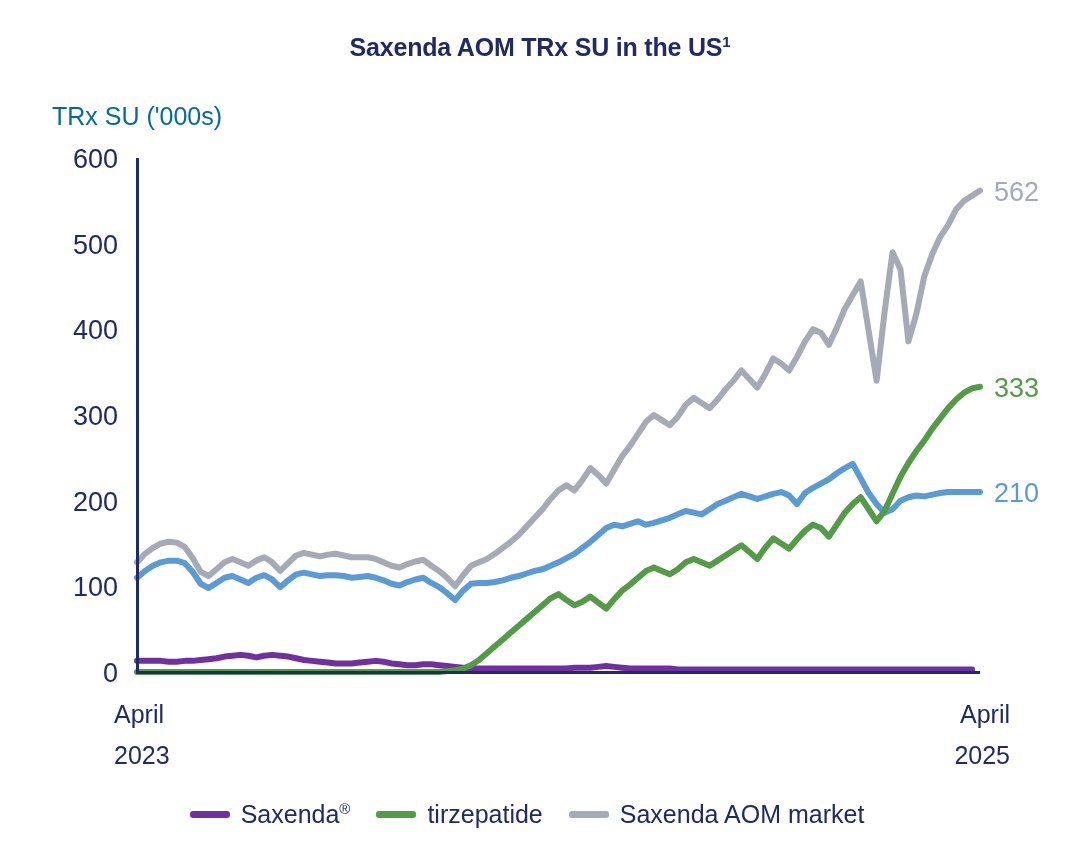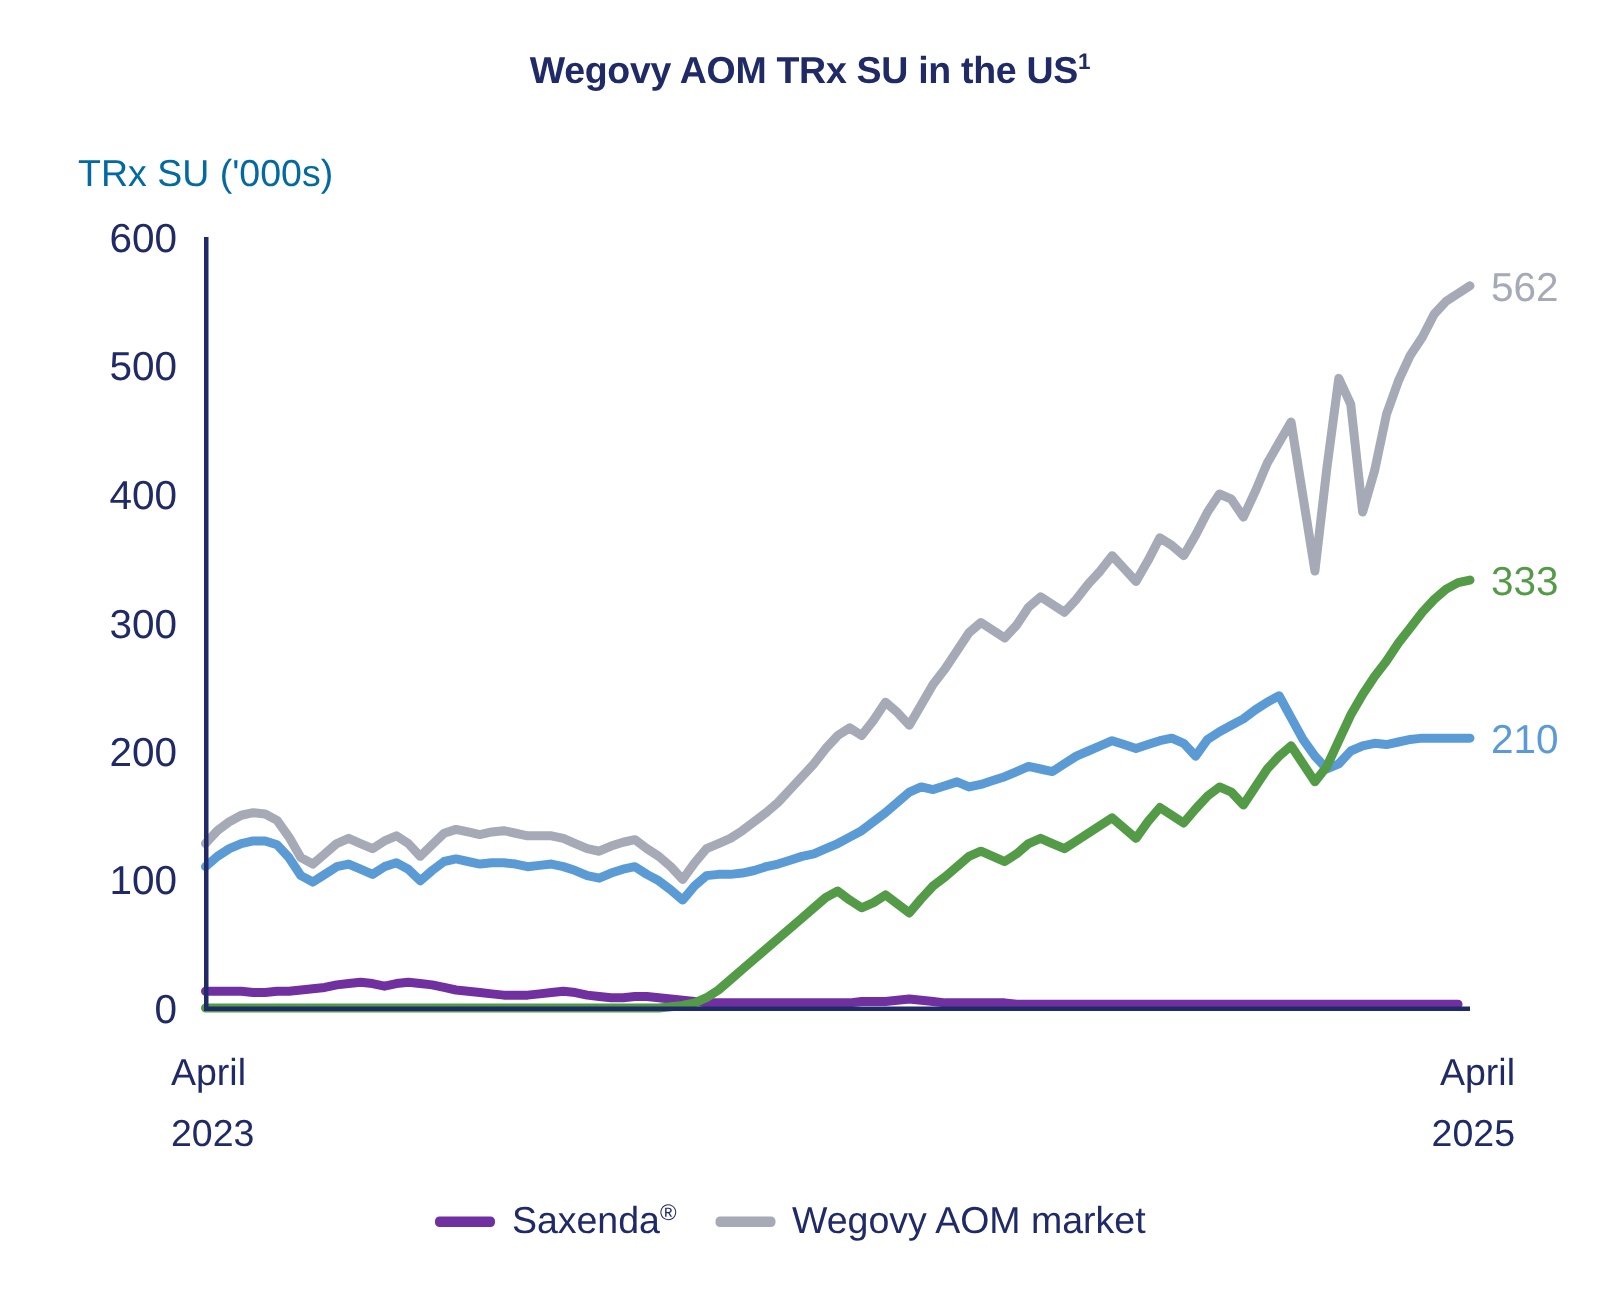--- a/index.html
+++ b/index.html
@@ -70,21 +70,21 @@
     display:inline-block;
     width:40px;height:7px;
     border-radius:3px;
   }
   .legend-label sup{font-size:15px;vertical-align:super;}
 </style>
 </head>
 <body>
 
 <div id="chart-title">
-  <span>Wegovy AOM TRx SU in the US</span><sup>1</sup>
+  <span>Saxenda AOM TRx SU in the US</span><sup>1</sup>
 </div>
 
 <div id="y-axis-title">TRx SU ('000s)</div>
 
 <div id="plot-wrap">
   <svg id="plot" width="1080" height="867">
     <g id="ytick-labels">
         <text class="ytick" x="118" y="682">0</text>
         <text class="ytick" x="118" y="596.3333333333334">100</text>
         <text class="ytick" x="118" y="510.6666666666667">200</text>
@@ -114,16 +114,20 @@
       </g>
   </svg>
 </div>
 
 <div id="legend">
     <div class="legend-item">
       <span class="legend-swatch" style="background: rgb(112, 48, 160);"></span>
       <span class="legend-label">Saxenda<sup>®</sup></span>
     </div>
     <div class="legend-item">
+      <span class="legend-swatch" style="background: rgb(83, 155, 71);"></span>
+      <span class="legend-label">tirzepatide</span>
+    </div>
+    <div class="legend-item">
       <span class="legend-swatch" style="background: rgb(166, 169, 182);"></span>
-      <span class="legend-label">Wegovy AOM market</span>
+      <span class="legend-label">Saxenda AOM market</span>
     </div>
   </div>
 
 </body></html>

